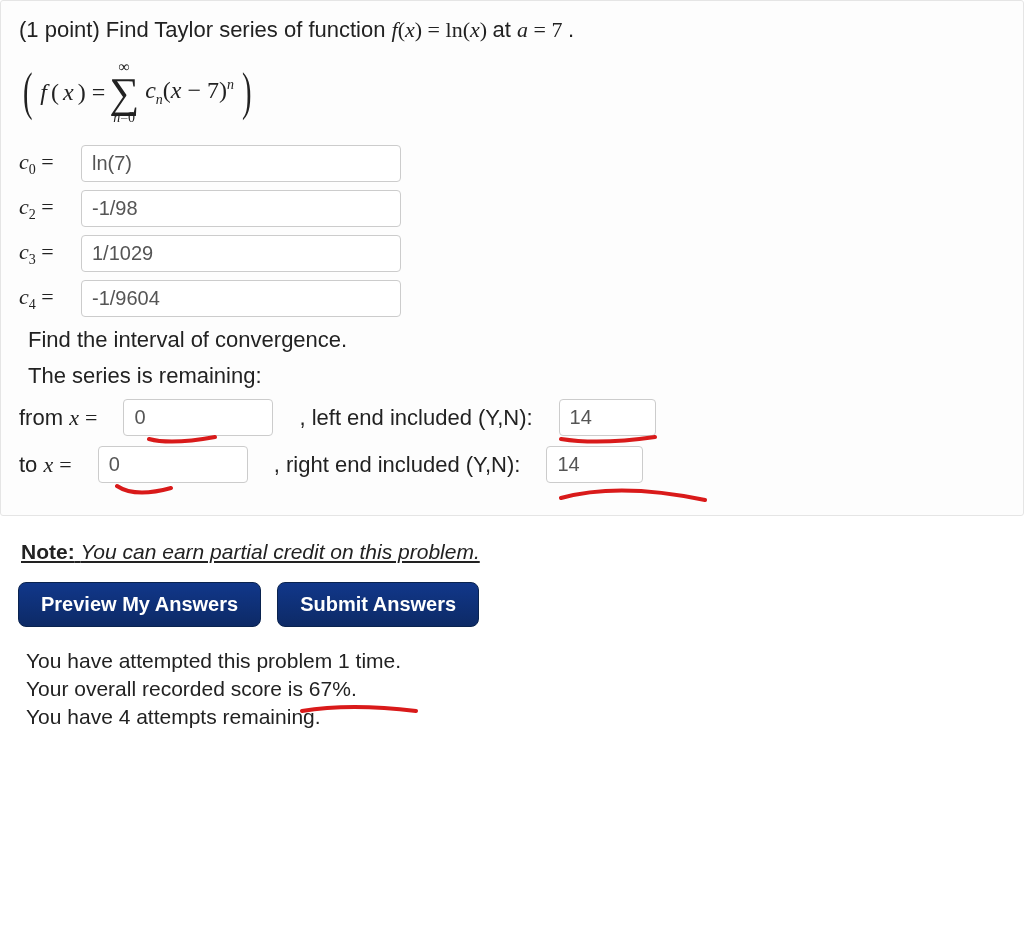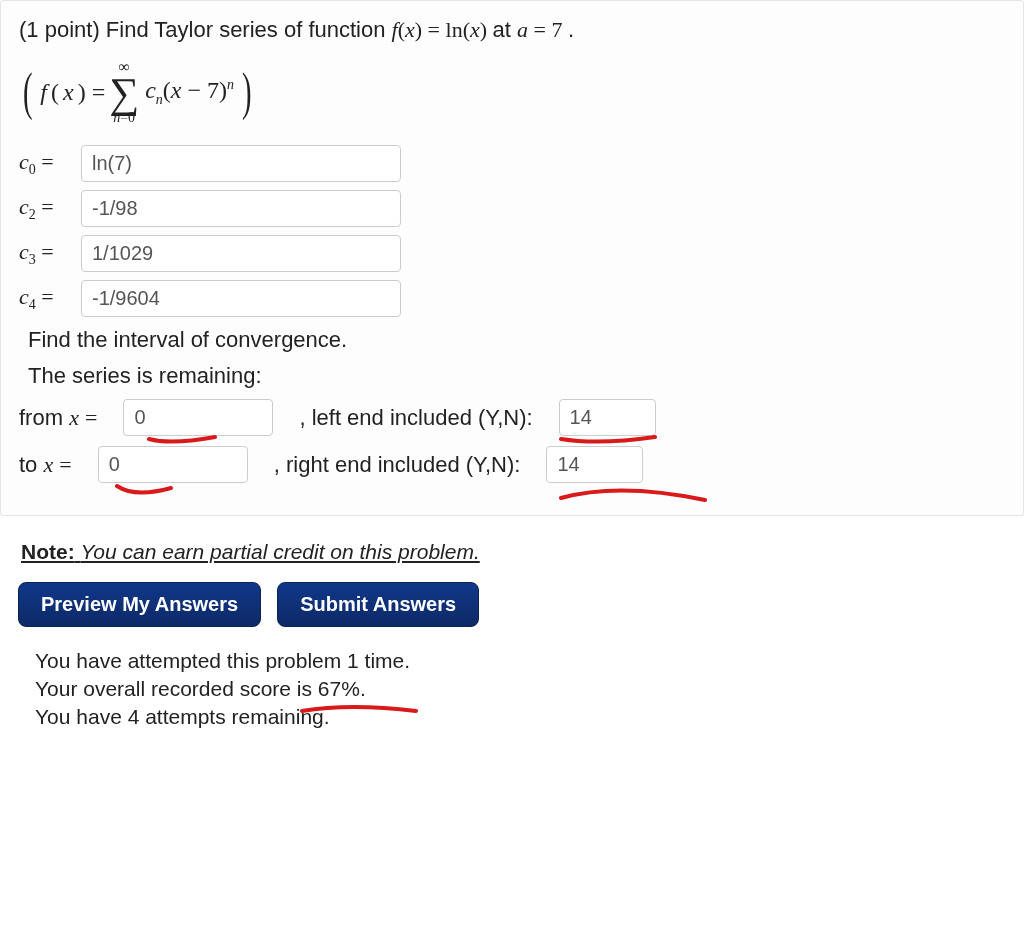--- a/index.html
+++ b/index.html
@@ -90,21 +90,21 @@
     background: #0f2e6e;
     background: linear-gradient(#11378a, #0d2a66);
     color: #fff;
     border: 1px solid #0a234f;
     border-radius: 8px;
     font-size: 20px;
     padding: 10px 22px;
     cursor: pointer;
     font-weight: bold;
   }
-  .status p { margin: 4px 17px; font-size: 21px; }
+  .status p { margin: 4px 8px; font-size: 21px; }
   
   .mark {
     position: absolute;
     pointer-events: none;
   }
   .mark svg { display: block; }
 </style>
 </head>
 <body>
 

